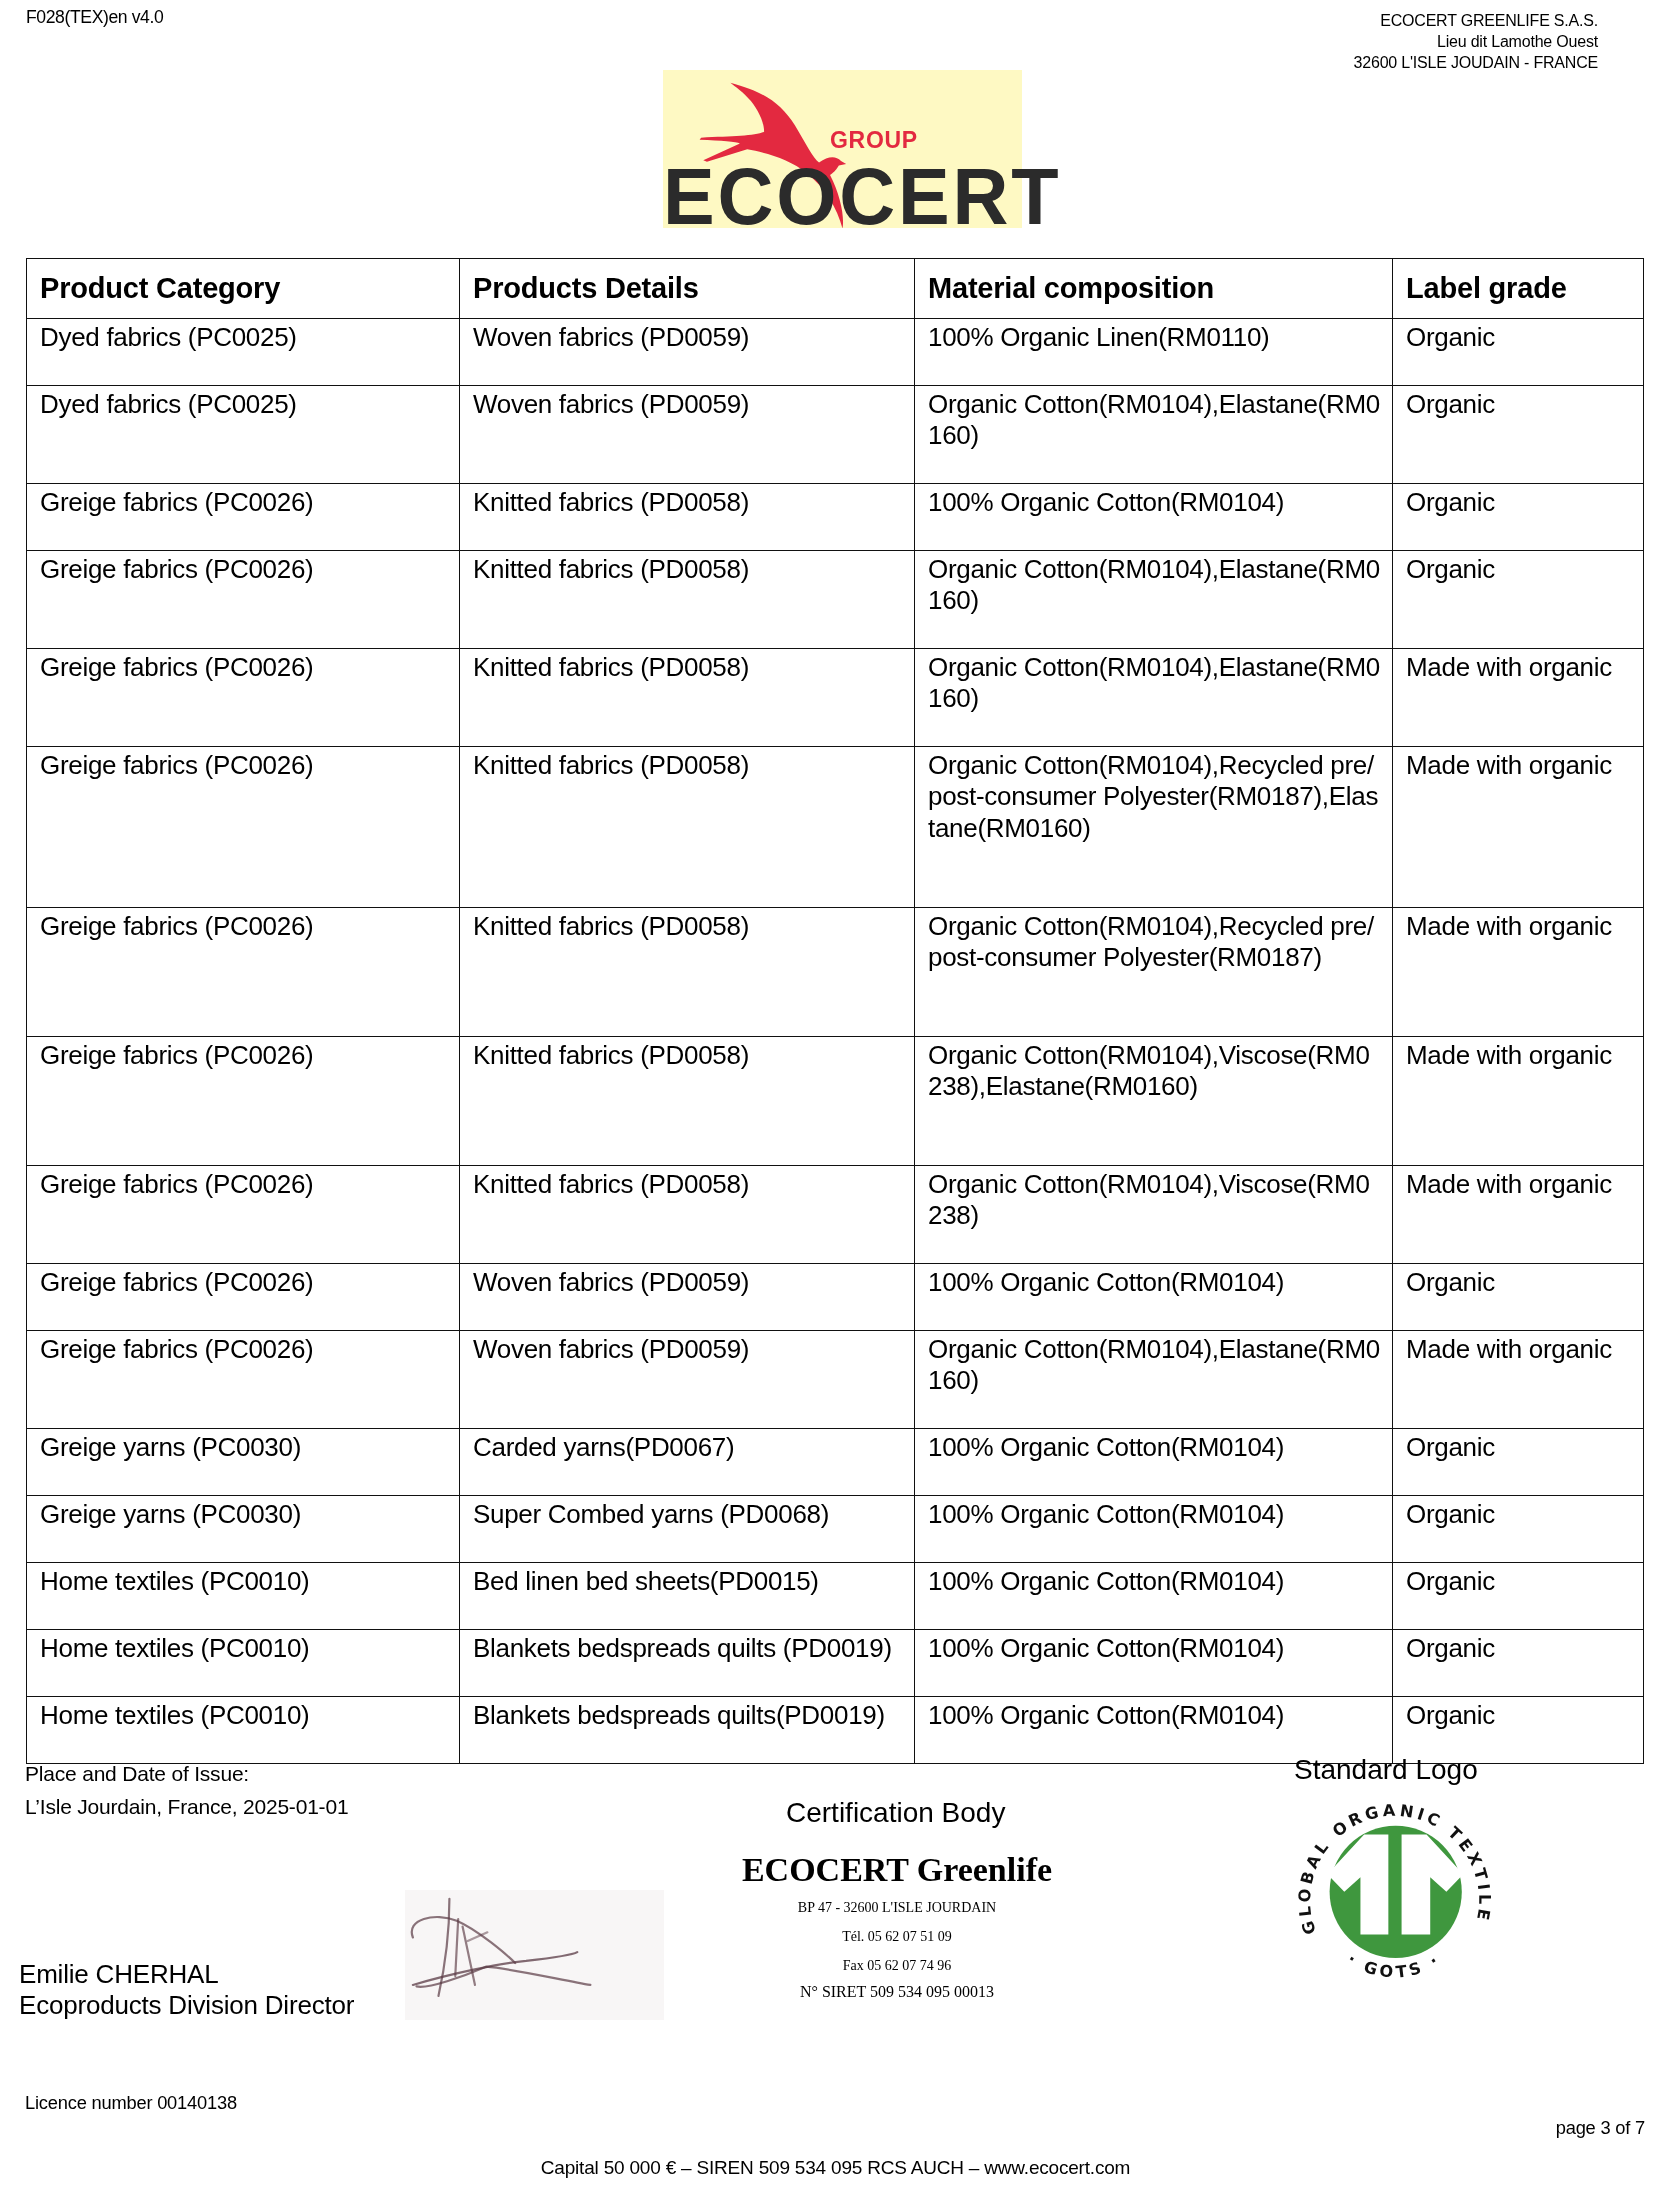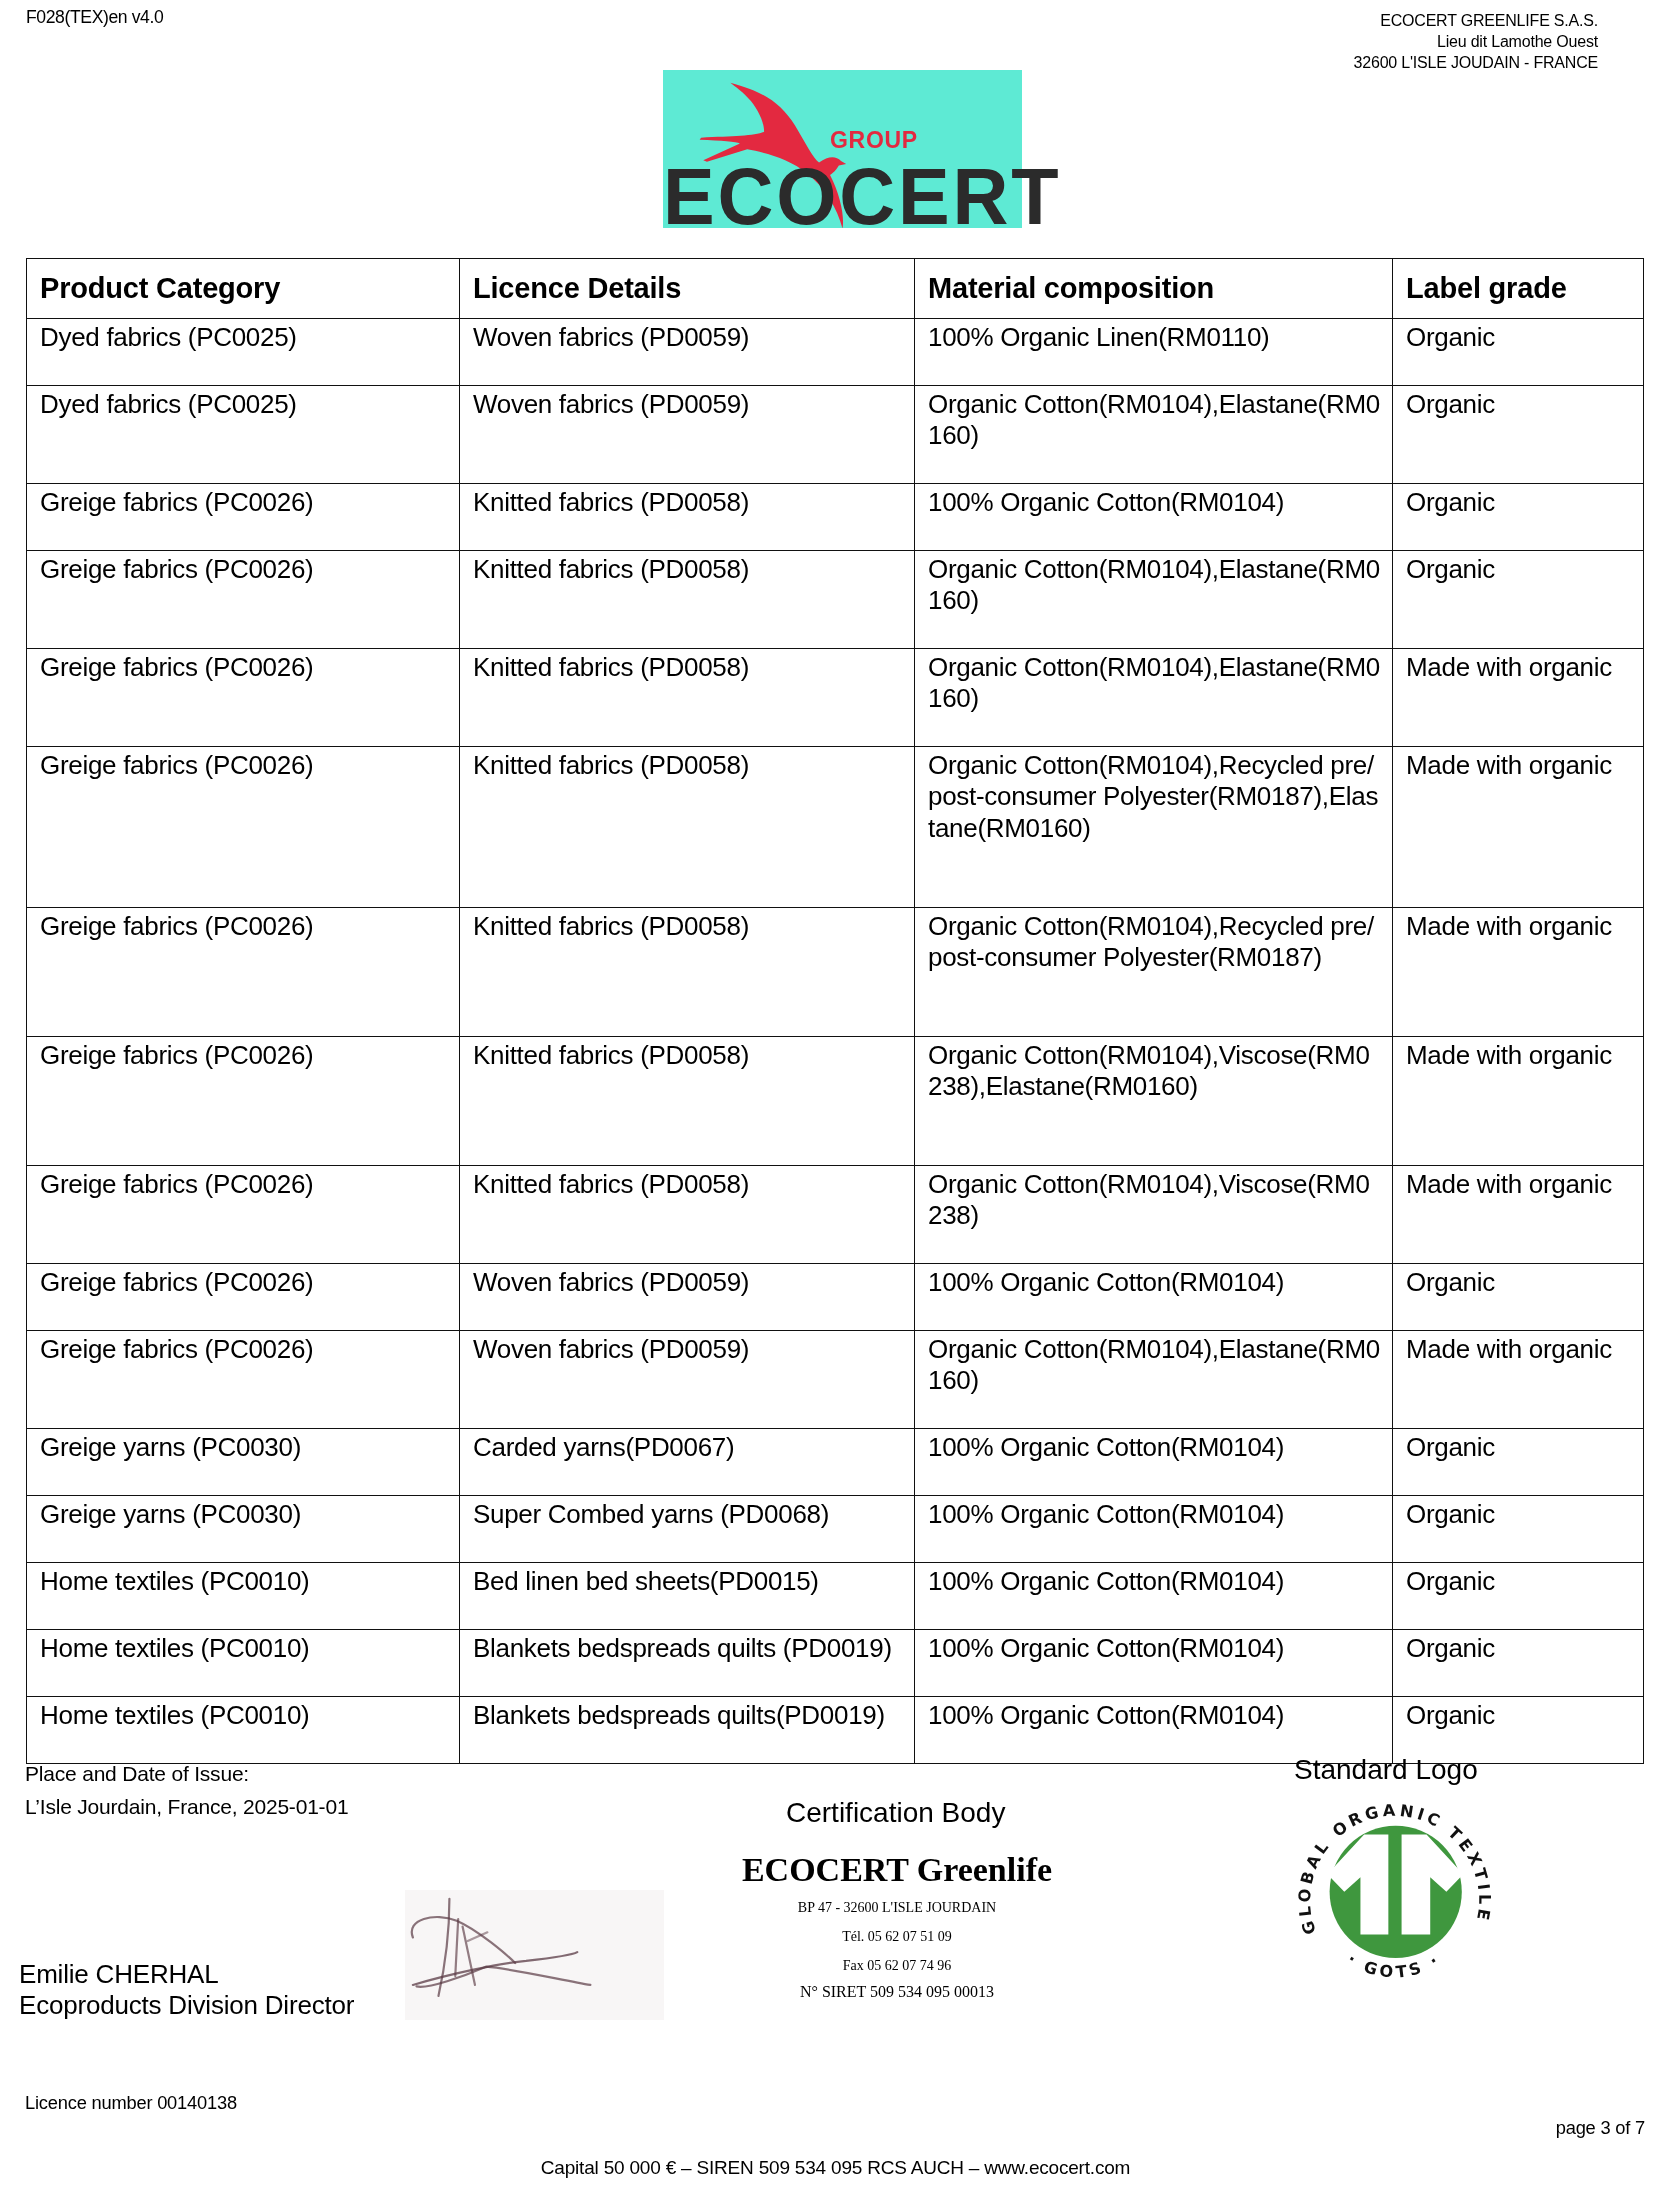--- a/index.html
+++ b/index.html
@@ -3,21 +3,21 @@
 <meta charset="utf-8">
 <style>
   html, body { margin: 0; padding: 0; background: #ffffff; }
   body { width: 1671px; height: 2205px; position: relative; overflow: hidden;
          font-family: "Liberation Sans", sans-serif; color: #000; }
   .abs { position: absolute; }
 
   #form-code { left: 26px; top: 7.3px; font-size: 17.6px; letter-spacing: -0.4px; }
   #issuer-address { right: 73px; top: 10.3px; text-align: right; font-size: 16px; line-height: 21px; letter-spacing: -0.2px; }
 
-  #logo { left: 663px; top: 70px; width: 359px; height: 158px; background: #5eead4; }
+  #logo { left: 663px; top: 70px; width: 359px; height: 158px; background: #fef9c3; }
   #logo .group { position: absolute; left: 167px; top: 57px; font-size: 23px; font-weight: bold; color: #e32940; letter-spacing: 0.7px; }
   #logo .word { position: absolute; left: 0; top: 87px; font-size: 79px; font-weight: bold; color: #2b2b2b; letter-spacing: 2.9px; line-height: 1; transform: scaleX(0.98); transform-origin: left; }
   #logo svg { position: absolute; left: 0; top: 0; }
 
   #cert-table { position: absolute; left: 26px; top: 258px; width: 1618px; border-collapse: collapse; table-layout: fixed; }
   #cert-table th, #cert-table td { border: 1.8px solid #111; vertical-align: top; text-align: left; padding: 0 10.3px 0 13px; }
   #cert-table th { font-size: 29px; font-weight: bold; height: 59px; vertical-align: middle; letter-spacing: -0.2px; }
   #cert-table td { font-size: 26px; line-height: 31.5px; padding-top: 2.9px; letter-spacing: -0.3px; }
   #cert-table col.c1 { width: 433px; }
   #cert-table col.c2 { width: 455px; }
@@ -65,21 +65,21 @@
 <table id="cert-table">
   <colgroup>
       <col class="c1">
       <col class="c2">
       <col class="c3">
       <col class="c4">
     </colgroup>
   <thead>
     <tr>
       <th>Product Category</th>
-      <th>Licence Details</th>
+      <th>Products Details</th>
       <th>Material composition</th>
       <th>Label grade</th>
     </tr>
   </thead>
   <tbody id="table-body">
       <tr style="height: 67px;">
         <td>Dyed fabrics (PC0025)</td>
         <td>Woven fabrics (PD0059)</td>
         <td class="mat">100% Organic Linen(RM0110)</td>
         <td>Organic</td>

